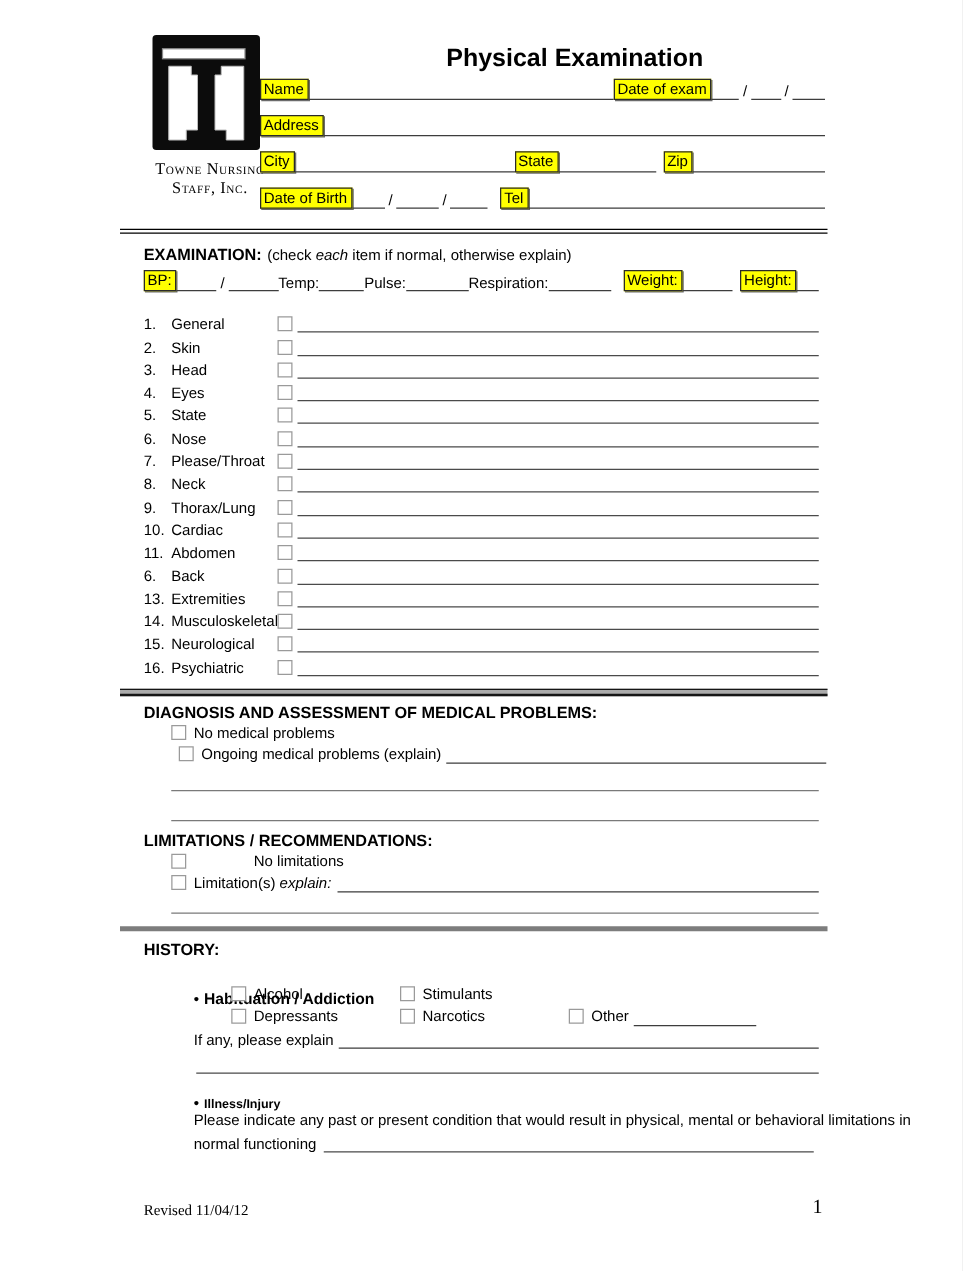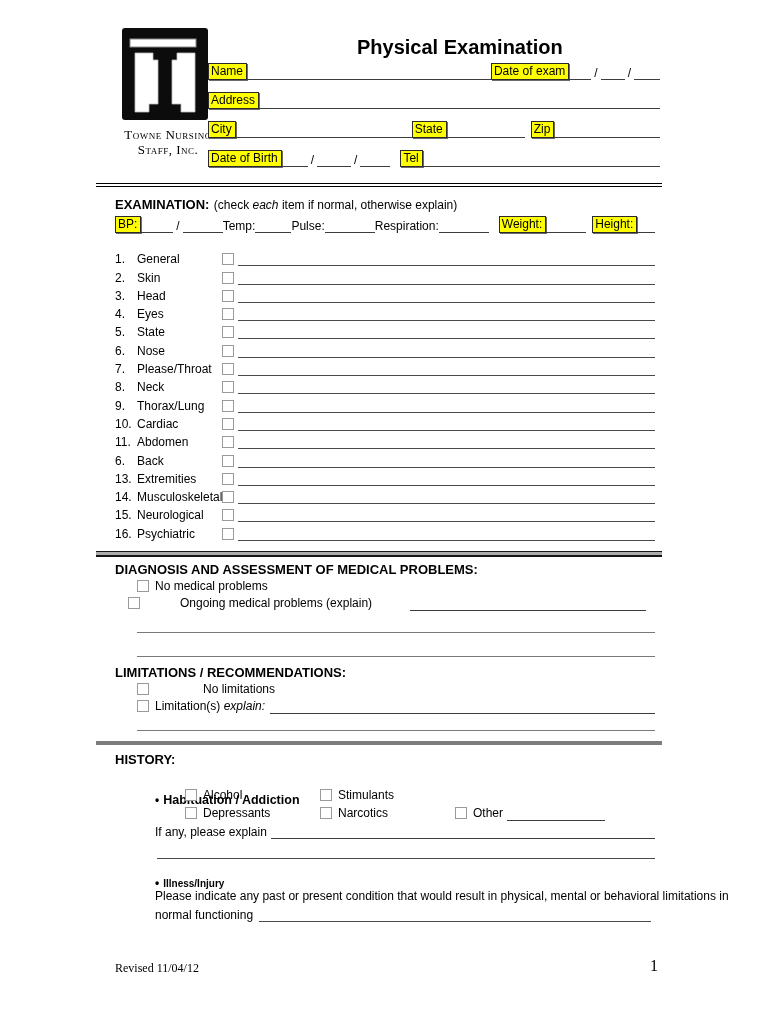--- a/index.html
+++ b/index.html
@@ -227,21 +227,21 @@
       </div>
   </div>
 
   <div class="abs sep-thick" style="left:96px;top:551px;width:566px;"></div>
 
   <div class="abs h-bold" style="left:115px;top:562px;">DIAGNOSIS AND ASSESSMENT OF MEDICAL PROBLEMS:</div>
   <div class="orow" style="left:137px;top:579px;">
     <span class="cb"></span>
     <span class="lbl">No medical problems</span>
   </div>
-  <div class="orow" style="left:128px;top:596px;width:518px;gap:34px;">
+  <div class="orow" style="left:143px;top:596px;width:518px;">
     <span class="cb"></span>
     <span class="lbl">Ongoing medical problems (explain)</span>
     <span class="ln flex" style="margin-left:4px;"></span>
   </div>
   <div class="gline" style="left:137px;top:632px;width:518px;"></div>
   <div class="gline" style="left:137px;top:656px;width:518px;"></div>
 
   <div class="abs h-bold" style="left:115px;top:665px;">LIMITATIONS / RECOMMENDATIONS:</div>
   <div class="orow" style="left:137px;top:682px;gap:48px;">
     <span class="cb"></span>

